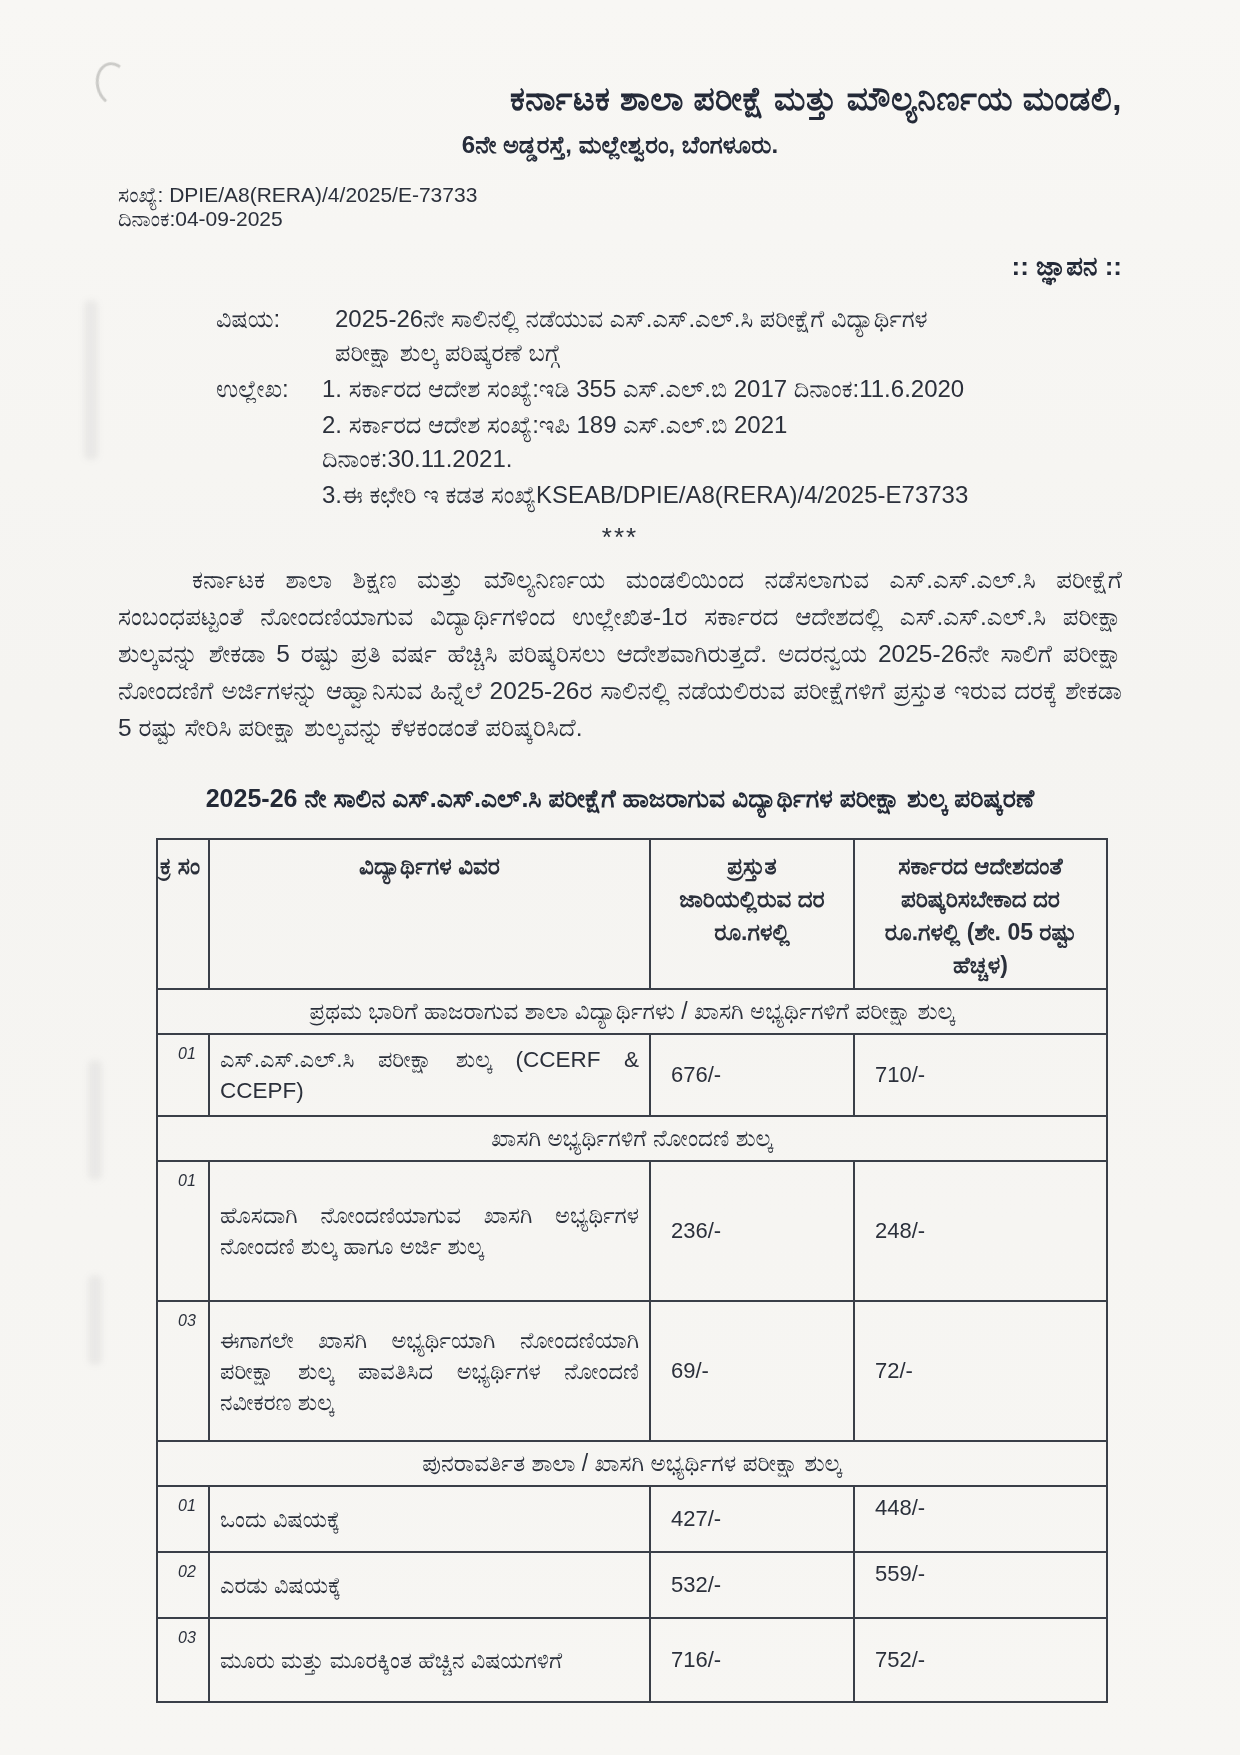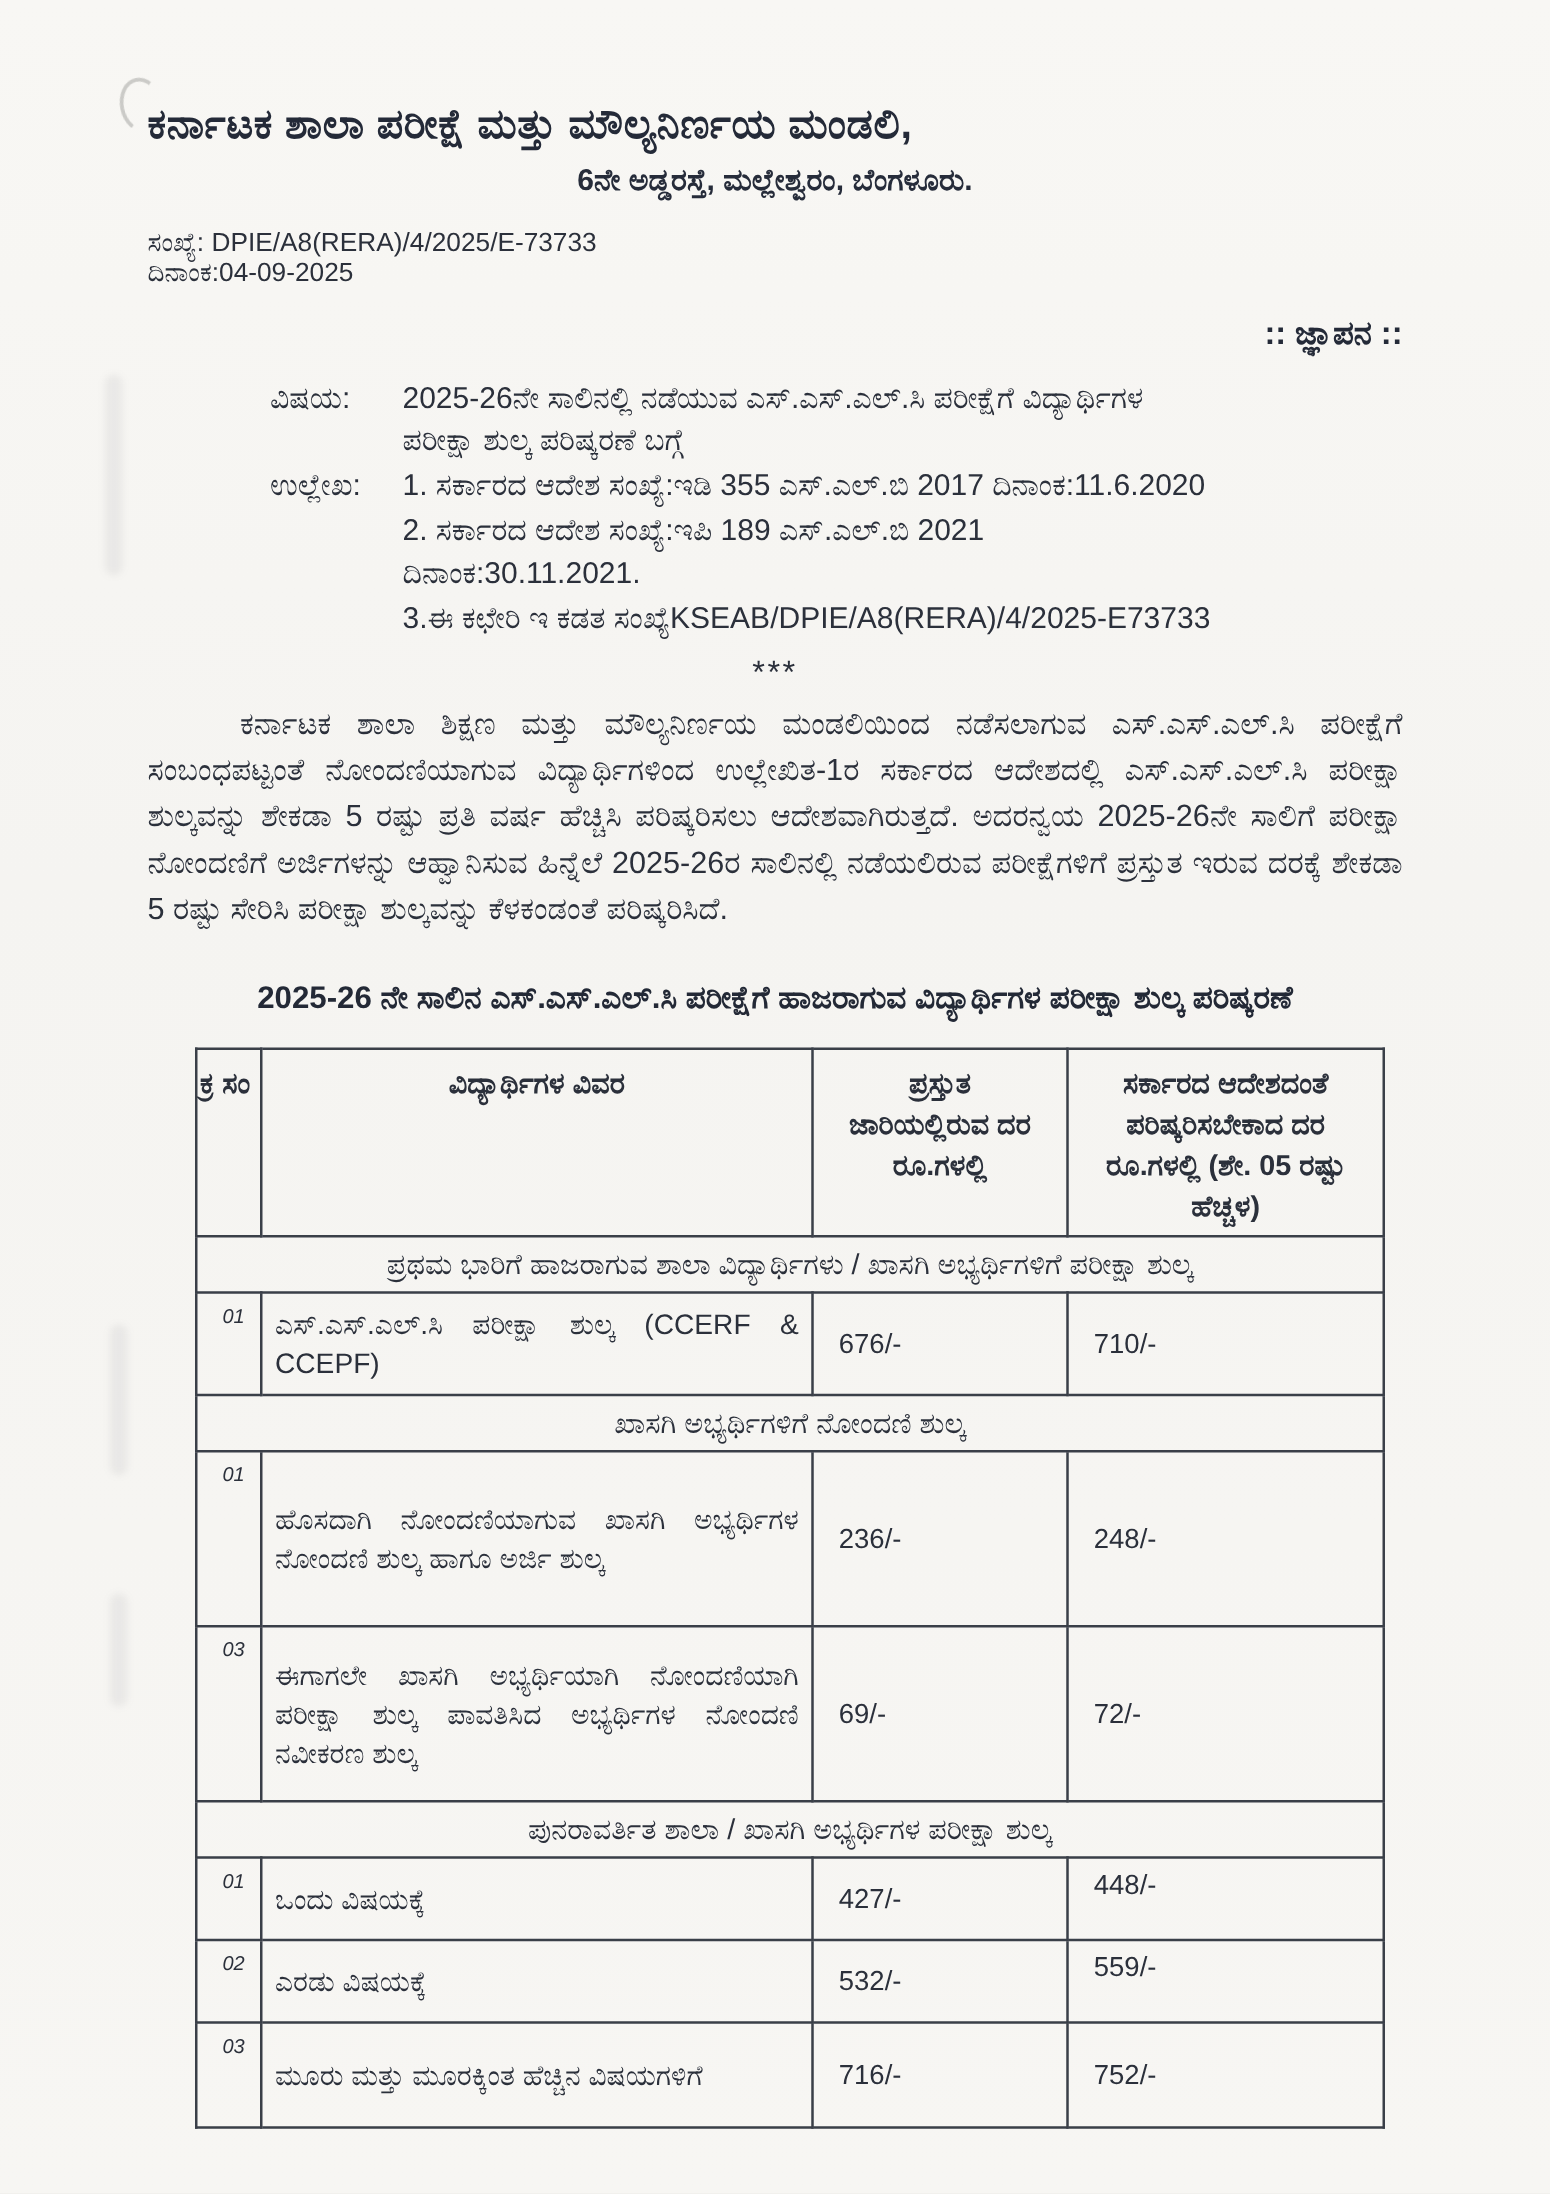--- a/index.html
+++ b/index.html
@@ -34,21 +34,21 @@
     filter: blur(3px);
     border-radius: 6px;
   }
   .smudge-1 { top: 1060px; height: 120px; }
   .smudge-2 { top: 1275px; height: 90px; }
   .smudge-3 { top: 300px; height: 160px; left: 84px; }
 
   .content { padding: 80px 118px 0 118px; }
 
   .org-title {
-    text-align: left;
+    text-align: right;
     font-size: 33px;
     font-weight: bold;
     letter-spacing: 0.5px;
     color: #242a38;
   }
   .address-line {
     text-align: center;
     font-size: 24px;
     font-weight: bold;
     margin-top: 12px;
@@ -69,21 +69,21 @@
     font-weight: bold;
     margin-top: 20px;
     color: #242a38;
   }
   .subject-block, .reference-block {
     display: flex;
     margin-top: 16px;
     font-size: 24px;
     line-height: 34px;
   }
-  .subject-block { margin-top: 20px; }
+  .subject-block { margin-top: 20px; gap: 13px; }
   .block-label {
     width: 102px;
     flex: 0 0 102px;
     margin-left: 98px;
   }
   .block-body { width: 660px; flex: 0 0 660px; padding-left: 4px; }
   .reference-block { margin-top: 2px; }
   .reference-item { margin-bottom: 2px; }
   .separator-stars {
     text-align: center;

